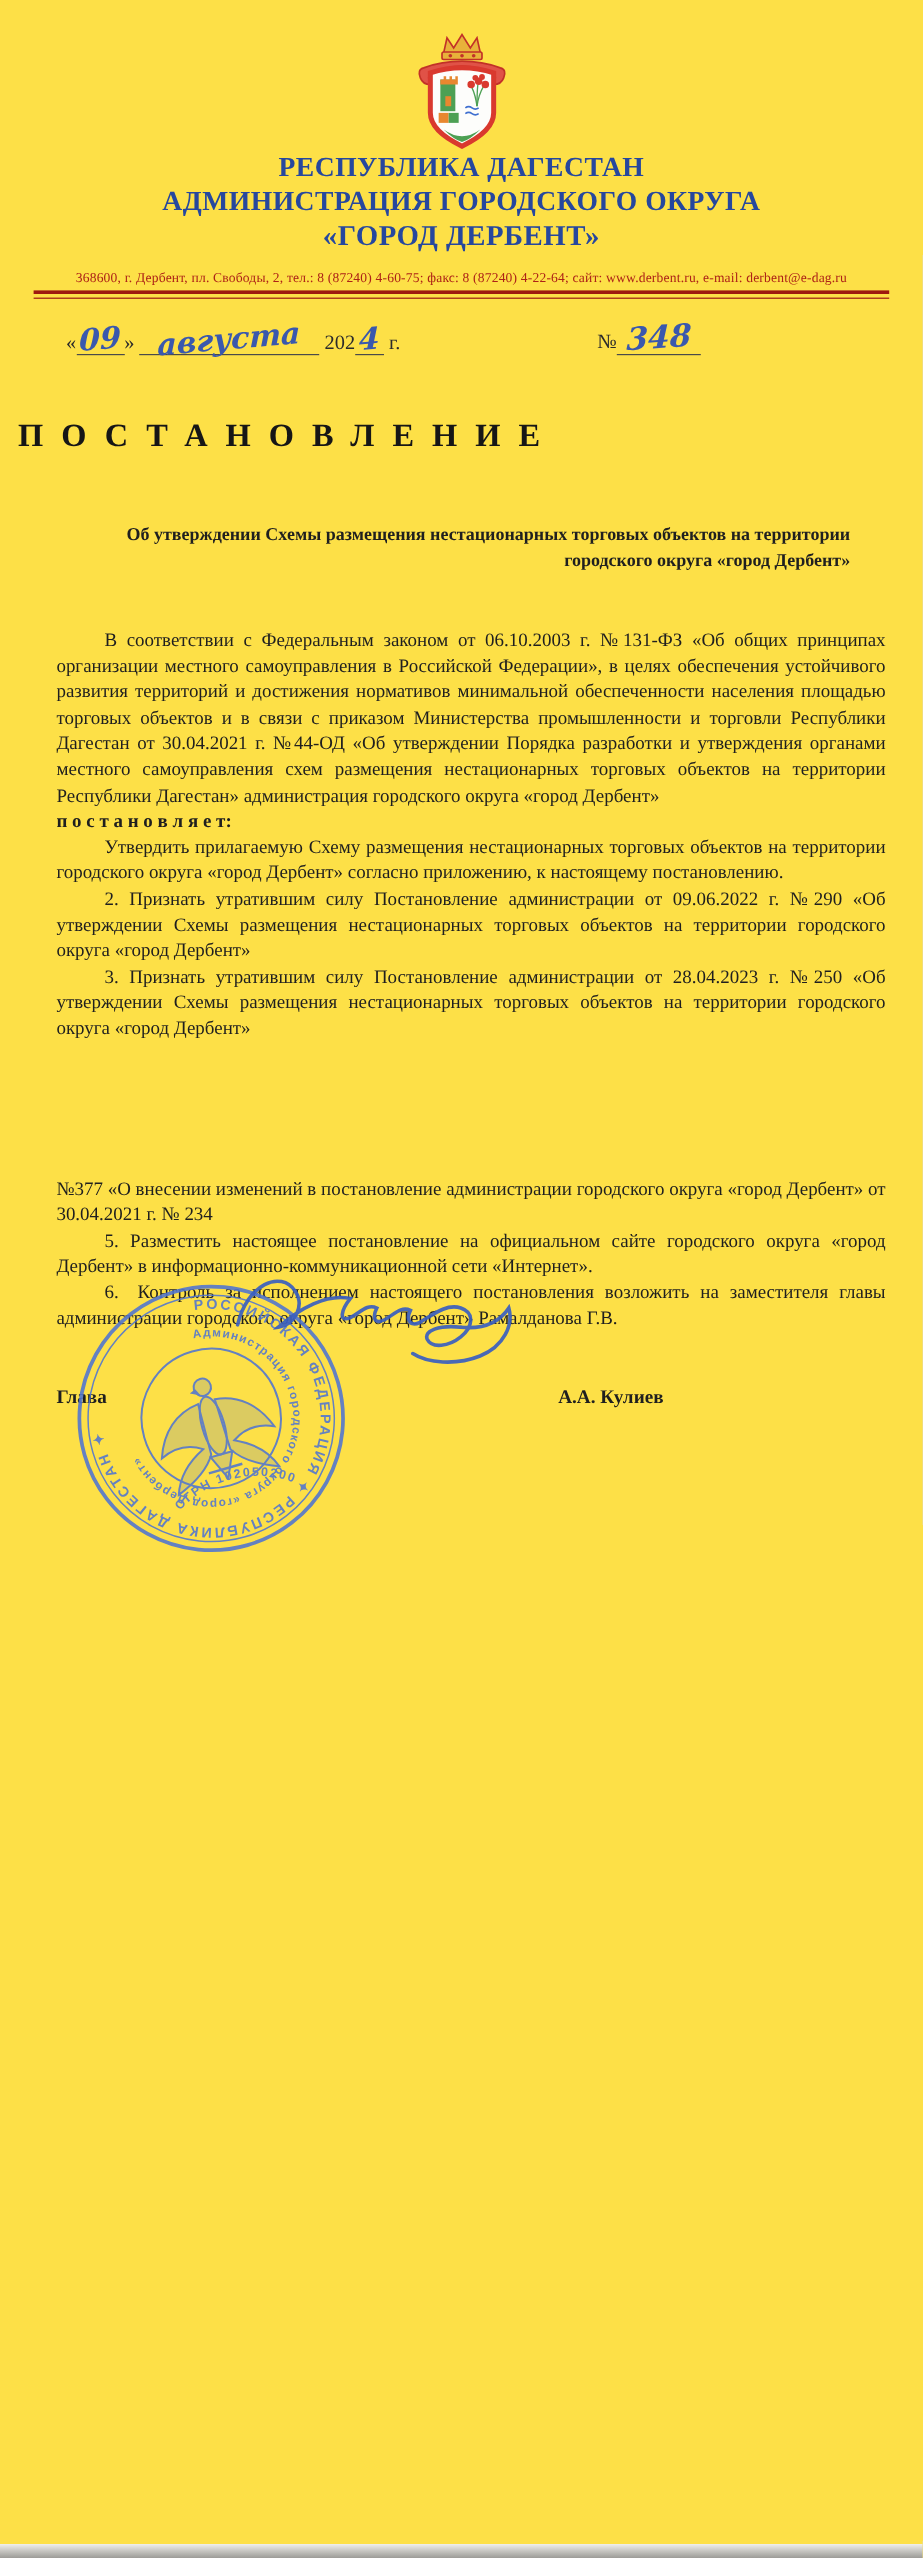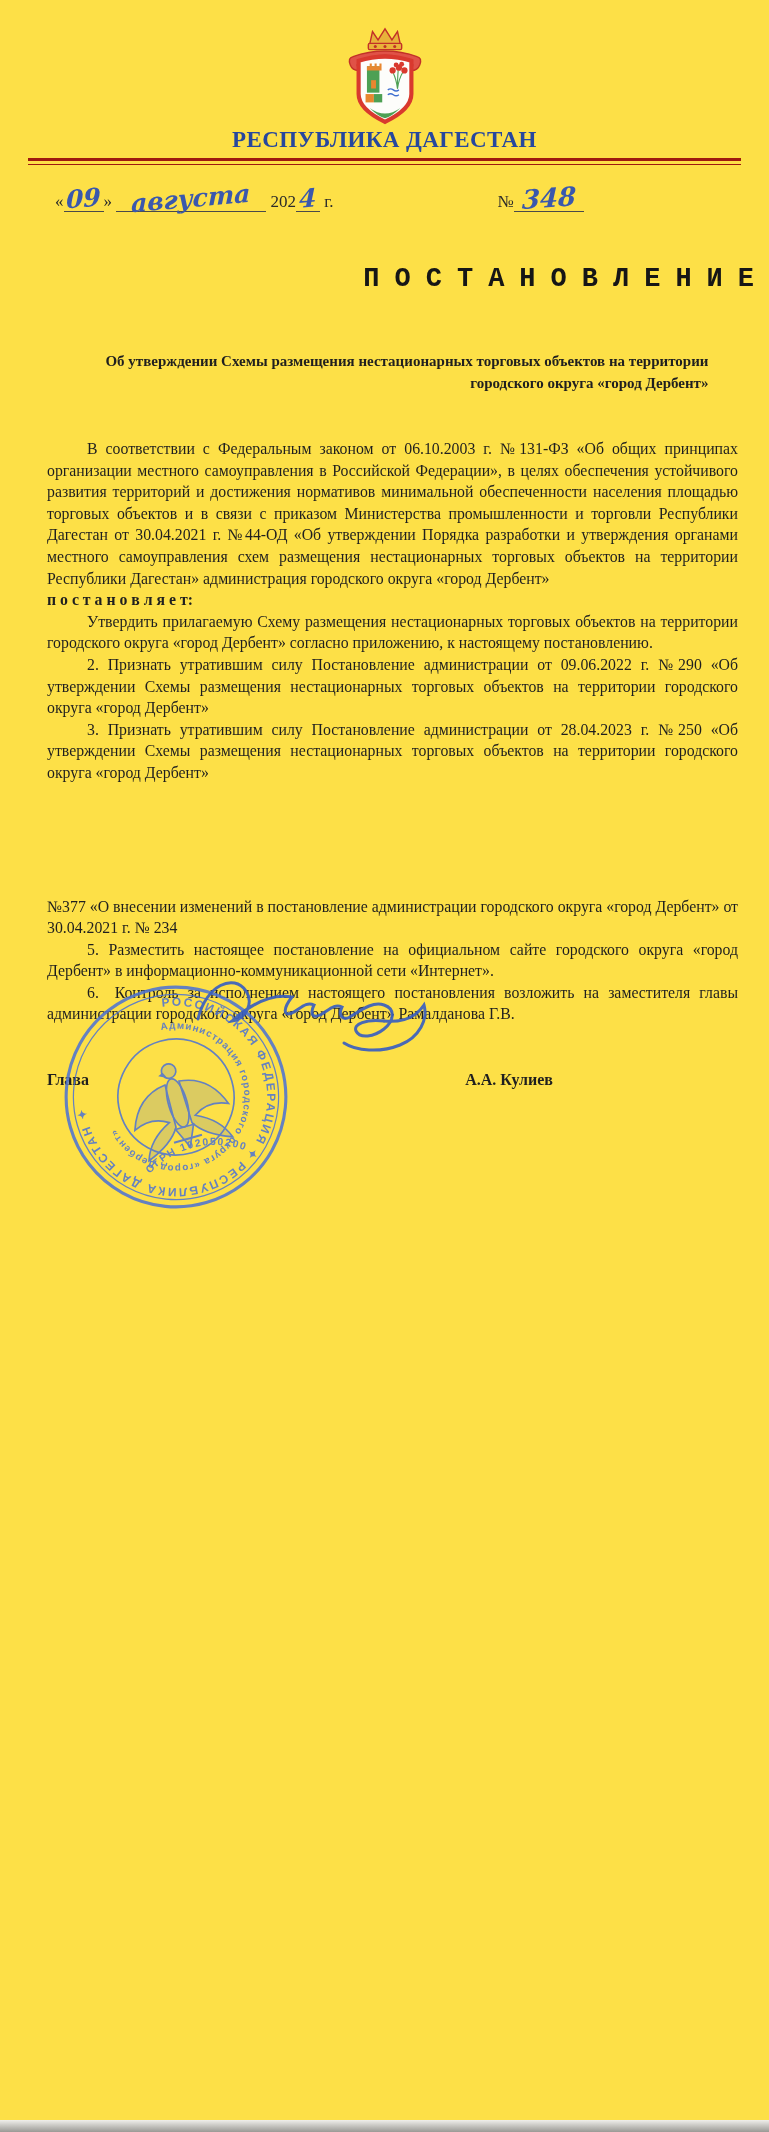--- a/index.html
+++ b/index.html
@@ -46,23 +46,23 @@
   .w-num { min-width:70px; }
   .hw {
     font-family:"DejaVu Serif", serif; font-style:italic;
     color:#3a58ad; font-weight:bold;
   }
   .hw-big { font-size:25px; transform:rotate(-5deg) skewX(-6deg); display:inline-block; }
   .hw-num { font-size:26px; transform:rotate(-4deg) skewX(-6deg); display:inline-block; }
 
   
   .doc-title {
-    margin-top:52px; text-align:right;
+    margin-top:52px; text-align:left;
     font-size:27px; font-weight:bold; letter-spacing:15px;
-    padding-left:15px; color:#161616;font-family:Liberation Mono, monospace;
+    padding-left:15px; color:#161616;
   }
   .doc-subject {
     margin:56px auto 0; width:648px; text-align:right;
     font-weight:bold; font-size:15px; line-height:22px;
   }
 
   
   .bodytext {
     padding:44px 31px 0 47px;
     font-size:15.8px; line-height:21.6px; text-align:justify;
@@ -137,21 +137,24 @@
         <g stroke="#3f6fd0" stroke-width="2" fill="none">
           <path d="M64 92 q4 -3 8 0 q4 3 8 0"></path>
           <path d="M64 99 q4 -3 8 0 q4 3 8 0"></path>
         </g>
 
         <path d="M38 118 Q60 134 82 118 Q70 130 60 133 Q50 130 38 118 Z" fill="#4da054"></path>
       </g>
     </svg>
 
     <div class="org-line">РЕСПУБЛИКА ДАГЕСТАН</div>
-
+    <div class="org-line">АДМИНИСТРАЦИЯ ГОРОДСКОГО ОКРУГА</div>
+    <div class="org-line city">«ГОРОД ДЕРБЕНТ»</div>
+
+    <div class="contact-line">368600, г. Дербент, пл. Свободы, 2, тел.: 8 (87240) 4-60-75; факс: 8 (87240) 4-22-64; сайт: www.derbent.ru, e-mail: derbent@e-dag.ru</div>
   </div>
 
   <div class="red-rule"></div>
 
   <div class="dateline">
     <div>
       <span>«</span><span class="blank w-day"><span class="hw hw-big">09</span></span><span>»</span>
       <span class="blank w-month"><span class="hw hw-big">августа</span></span>
       <span>202</span><span class="blank w-year"><span class="hw hw-big">4</span></span>
       <span>г.</span>

